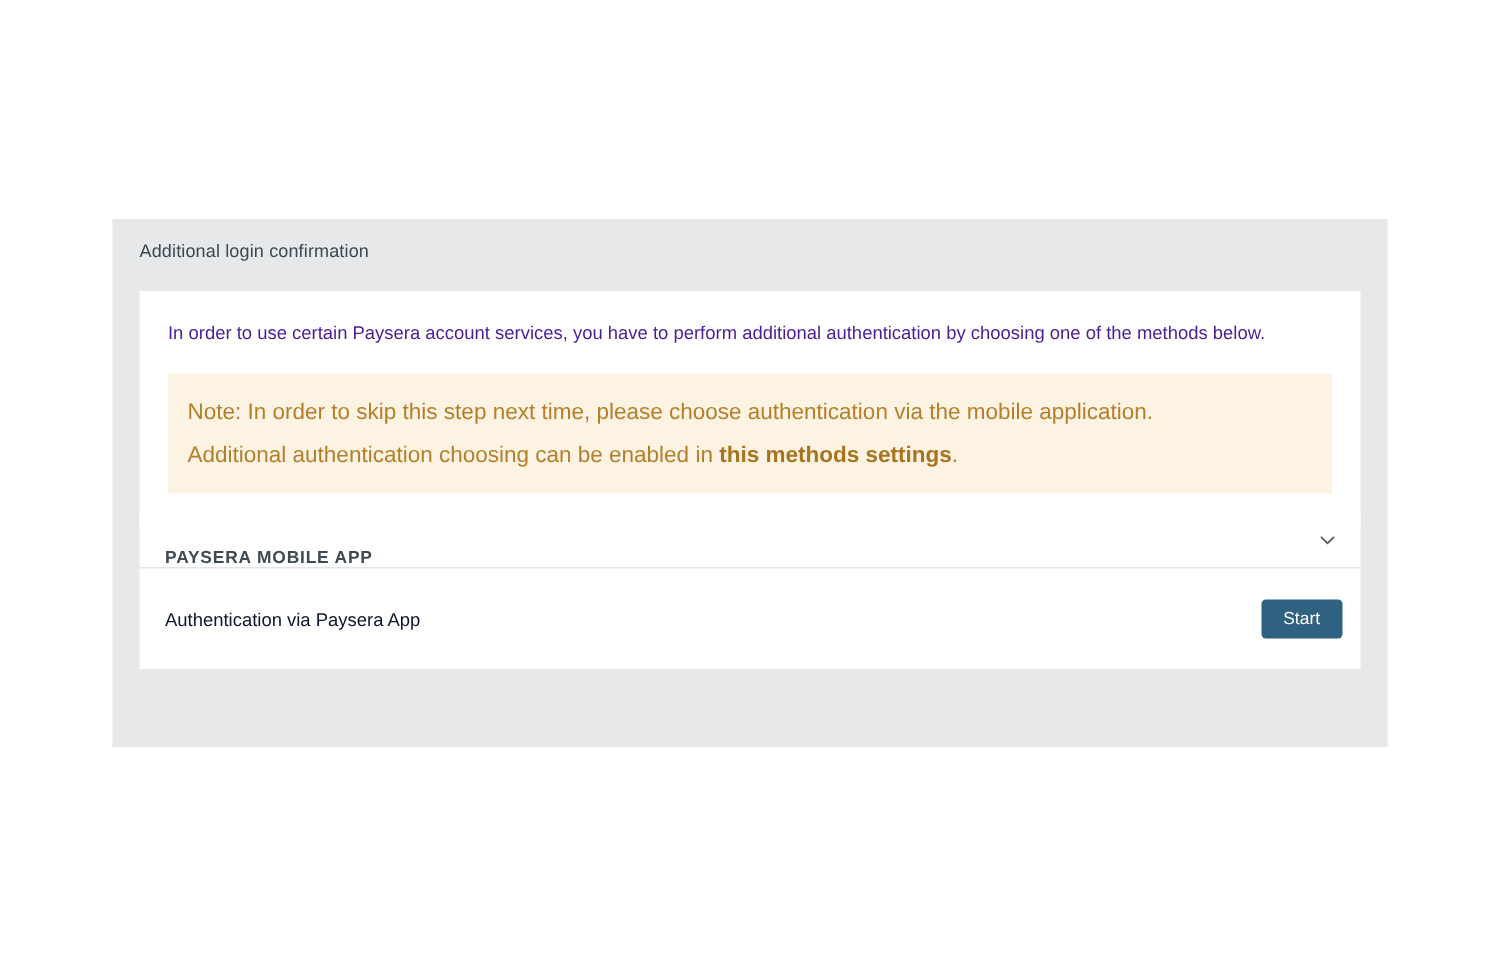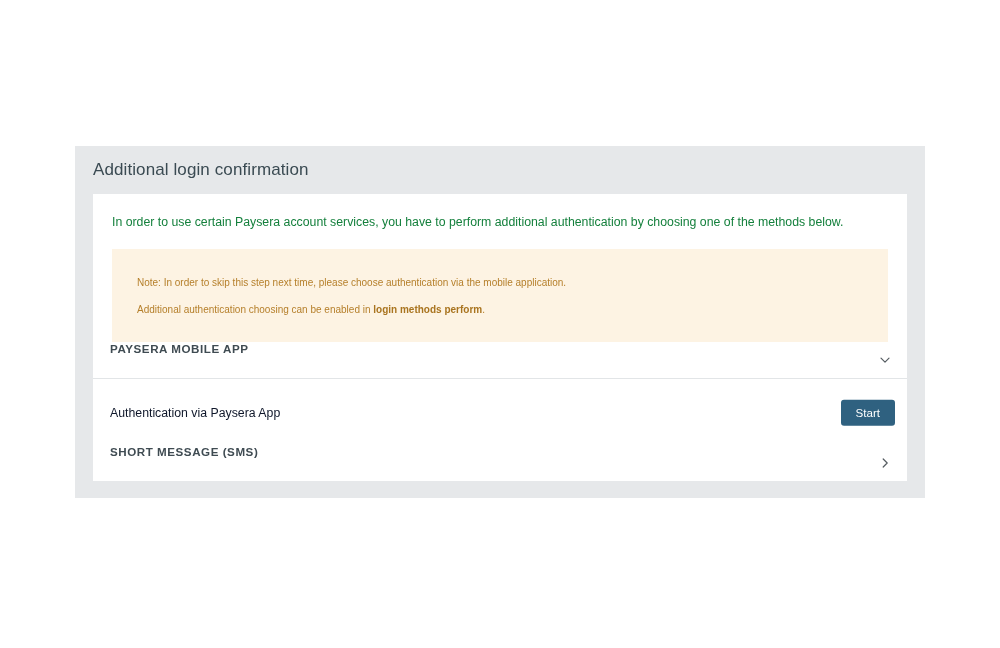--- a/index.html
+++ b/index.html
@@ -28,55 +28,55 @@
     width: 850px;
     height: 352px;
     background: #e6e8ea;
     box-sizing: border-box;
   }
 
   .panel-title {
     position: absolute;
     left: 18px;
     top: 14px;
-    font-size: 17px;
+    font-size: 12px;
     color: #3a4a52;
     font-weight: 400;
     letter-spacing: 0.1px;
   }
 
   
   .intro-card {
     position: absolute;
     left: 18px;
     top: 48px;
     width: 814px;
     background: #ffffff;
     box-sizing: border-box;
     padding: 20px 19px 22px 19px;
   }
 
   .intro-text {
     font-size: 12.3px;
-    color: #15803d;
+    color: #4c1d95;
     line-height: 1.45;
     margin: 0 0 17px 0;
   }
 
   .note-box {
     background: #fdf3e3;
     box-sizing: border-box;
     padding: 14px 14px 14px 13px;
   }
 
   .note-line {
-    font-size: 10px;
+    font-size: 15px;
     color: #b57f2a;
     line-height: 1.55;
-    margin: 12px;
+    margin: 0;
   }
 
   .note-line + .note-line { margin-top: 6px; }
 
   .note-strong {
     font-weight: bold;
     color: #a9741f;
   }
 
   
@@ -85,21 +85,21 @@
     left: 18px;
     width: 814px;
     background: #ffffff;
     box-sizing: border-box;
   }
 
   .method-header {
     position: relative;
     height: 36px;
     display: flex;
-    align-items: flex-start;
+    align-items: flex-end;
     padding: 0 0 0 17px;
     box-sizing: border-box;
     cursor: pointer;
   }
 
   .method-label {
     font-size: 11.6px;
     letter-spacing: 0.55px;
     color: #3f4b52;
     font-weight: bold;
@@ -156,44 +156,34 @@
 
   <div class="panel">
 
     <div class="panel-title">Additional login confirmation</div>
 
     <div class="intro-card">
       <p class="intro-text">In order to use certain Paysera account services, you have to perform additional authentication by choosing one of the methods below.</p>
 
       <div class="note-box">
         <p class="note-line">Note: In order to skip this step next time, please choose authentication via the mobile application.</p>
-        <p class="note-line"><span>Additional authentication choosing can be enabled in </span><span class="note-strong">login methods perform</span><span>.</span></p>
+        <p class="note-line"><span>Additional authentication choosing can be enabled in </span><span class="note-strong">this methods settings</span><span>.</span></p>
       </div>
     </div>
 
     <div class="method-card" style="top:196px;">
       <div class="method-header">
         <span class="method-label">PAYSERA MOBILE APP</span>
         <span class="chevron">
           <svg width="12" height="12" viewBox="0 0 12 12" fill="none" xmlns="http://www.w3.org/2000/svg">
             <path d="M2 4.2 L6 8.2 L10 4.2" stroke="#555c61" stroke-width="1.2" fill="none" stroke-linecap="round" stroke-linejoin="round"></path>
           </svg>
         </span>
       </div>
       <div class="method-body">
         <span class="method-body-text">Authentication via Paysera App</span>
         <button class="start-button">Start</button>
       </div>
     </div>
 
-    <div class="method-card" style="top:299px;">
-      <div class="method-header">
-        <span class="method-label">SHORT MESSAGE (SMS)</span>
-        <span class="chevron">
-          <svg width="12" height="12" viewBox="0 0 12 12" fill="none" xmlns="http://www.w3.org/2000/svg">
-            <path d="M4.2 2 L8.2 6 L4.2 10" stroke="#555c61" stroke-width="1.2" fill="none" stroke-linecap="round" stroke-linejoin="round"></path>
-          </svg>
-        </span>
-      </div>
-    </div>
 
   </div>
 </div>
 
 </body></html>

